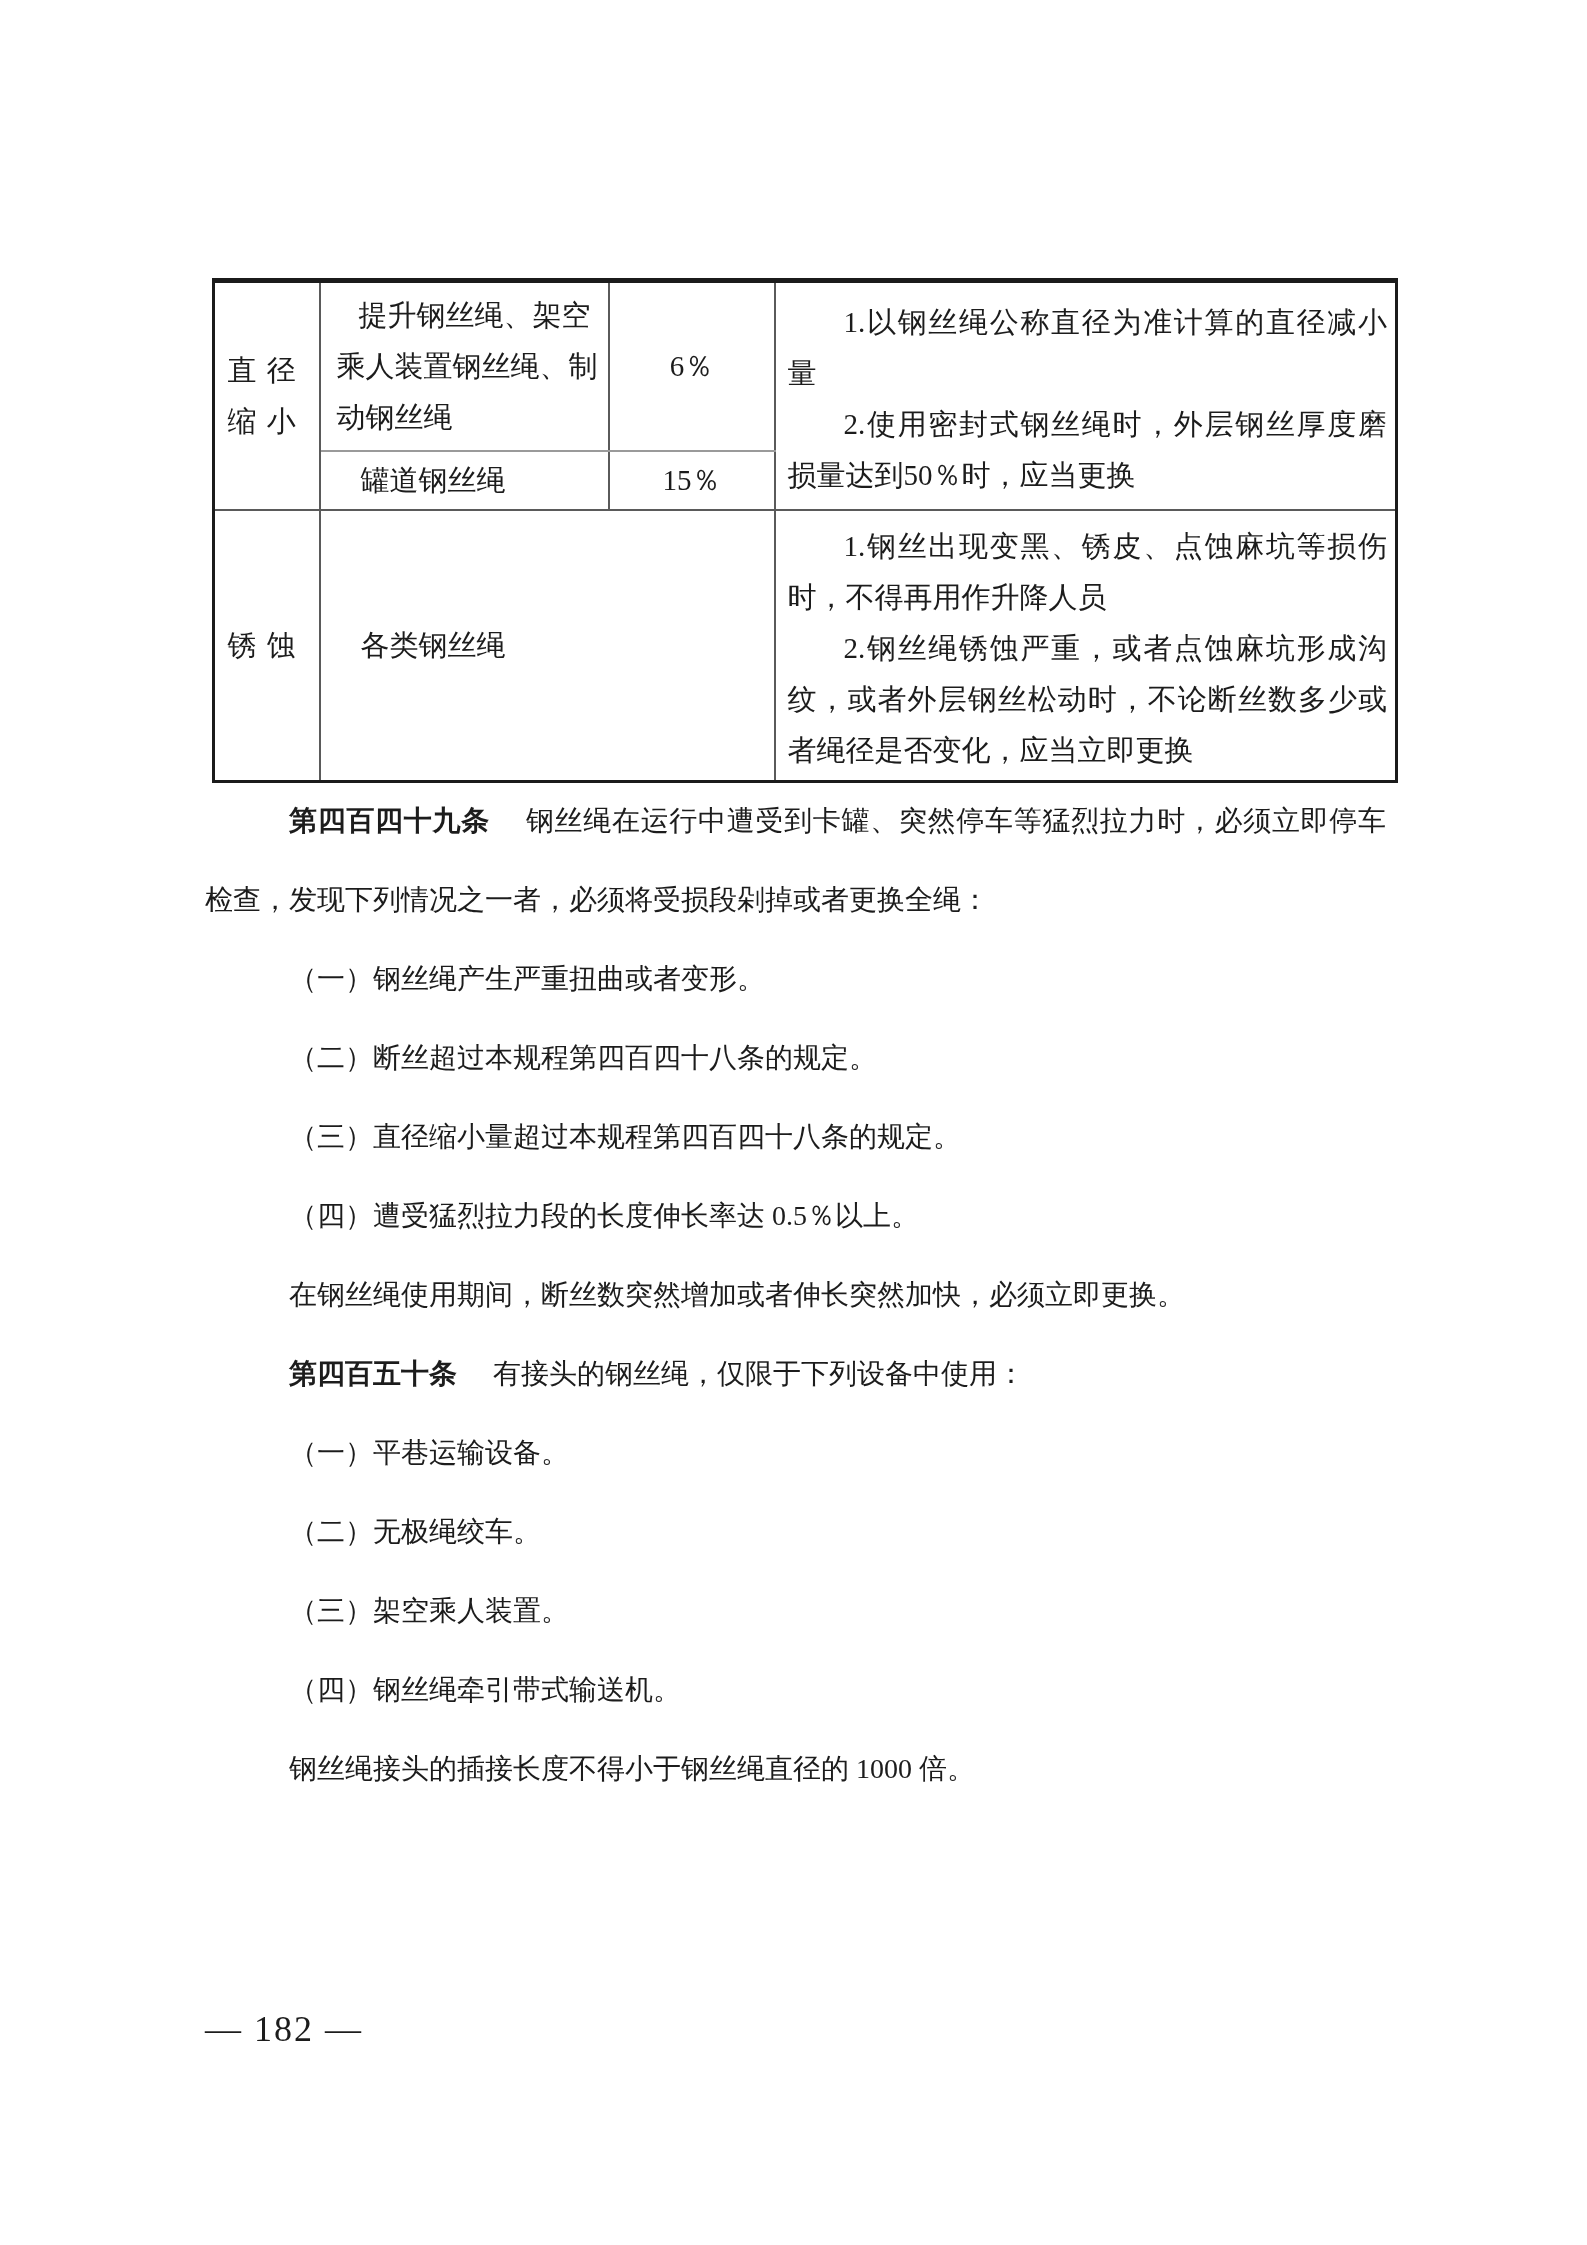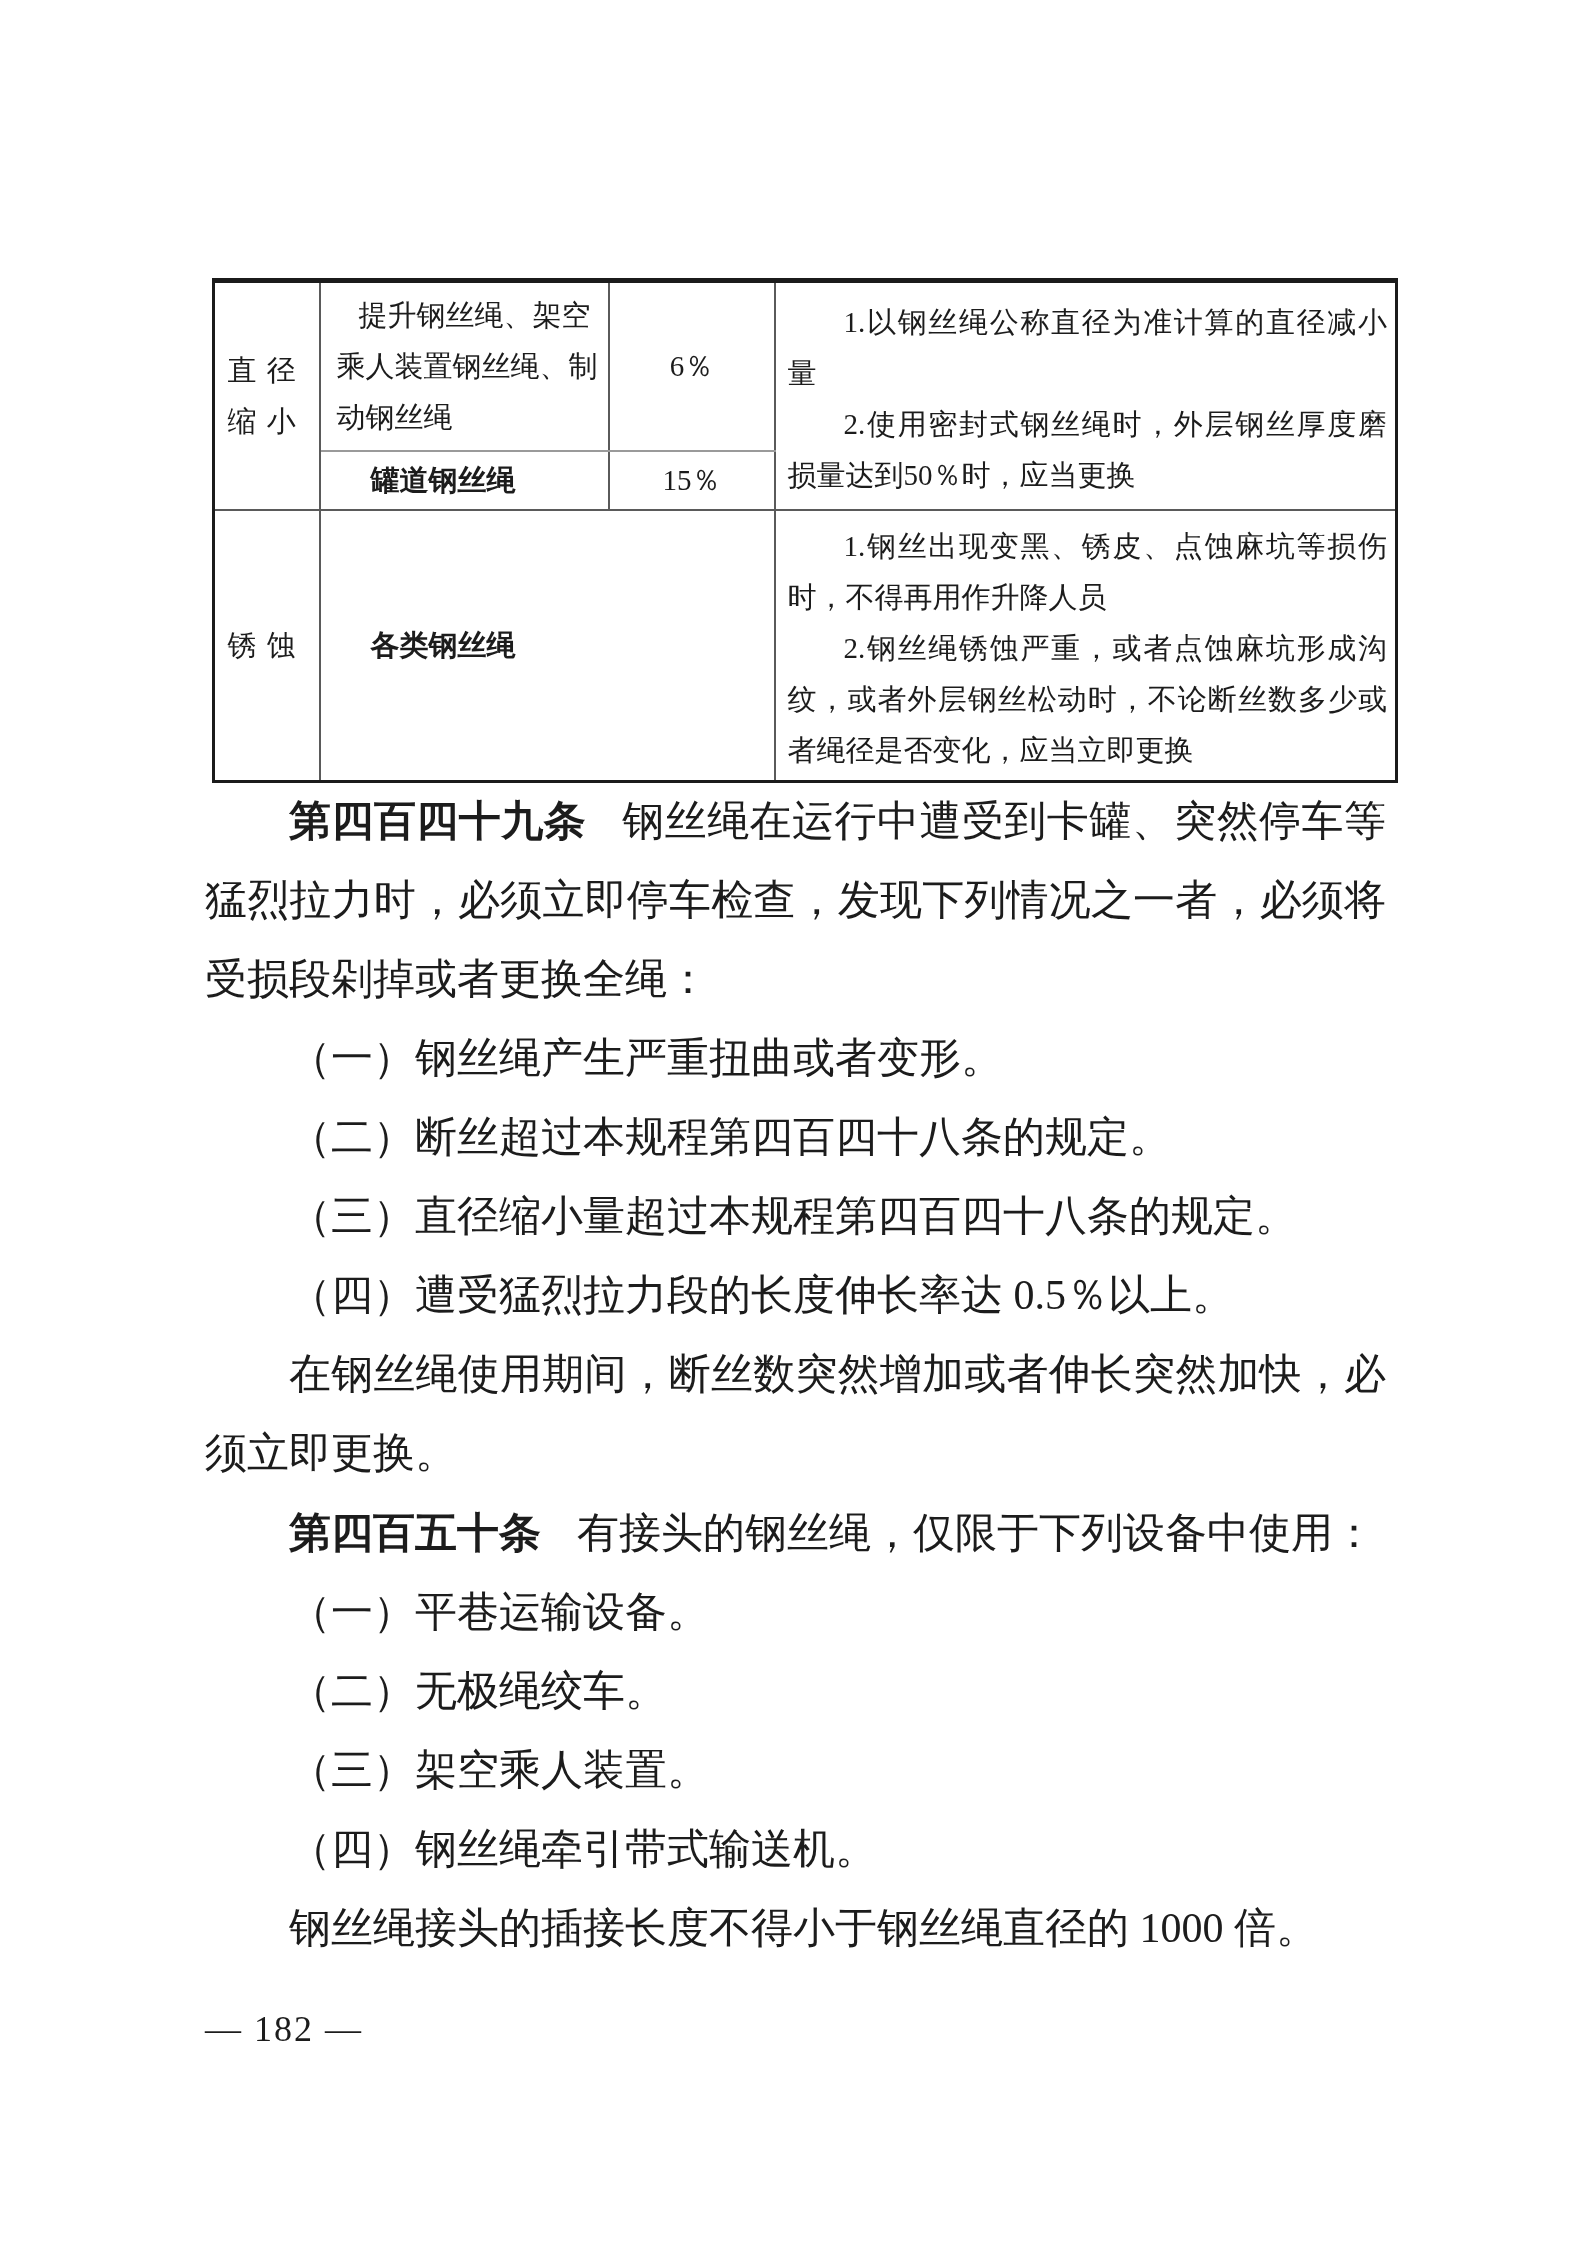--- a/index.html
+++ b/index.html
@@ -29,39 +29,39 @@
     text-align:center;
     white-space:pre-line;
     letter-spacing:0.35em;
   }
   td.cell-type {
     white-space:pre-line;
     padding-left:16px;
     text-indent:22px;
     text-align:left;
   }
-  td.cell-type.flat { padding-left:50px; text-indent:0;font-weight:bold; }
+  td.cell-type.flat { padding-left:40px; text-indent:0; }
   td.cell-pct { text-align:center; }
   td.cell-crit { padding:6px 8px 1px 12px; }
   td.cell-crit p {
     margin:0;
     text-indent:56px;
     text-align:justify;
     line-height:51px;
   }
   .row-a td.h { height:167px; }
   .row-b td.h { height:57px; }
   .row-c td.h { height:262px; }
   .row-a td.cell-type, .row-a td.cell-pct { border-bottom:2px solid #9a9a9a; }
 
   
   .content {
     position:absolute; left:205px; top:781px;
     width:1181px;
-    font-size:42px;
+    font-size:28px;
     line-height:79px;
     text-align:justify;
   }
   .content p { margin:0; text-indent:84px; }
   .art-num {
     font-family:"DejaVu Sans","Liberation Sans",sans-serif;
     font-weight:bold;
     margin-right:36px;
   }
 

